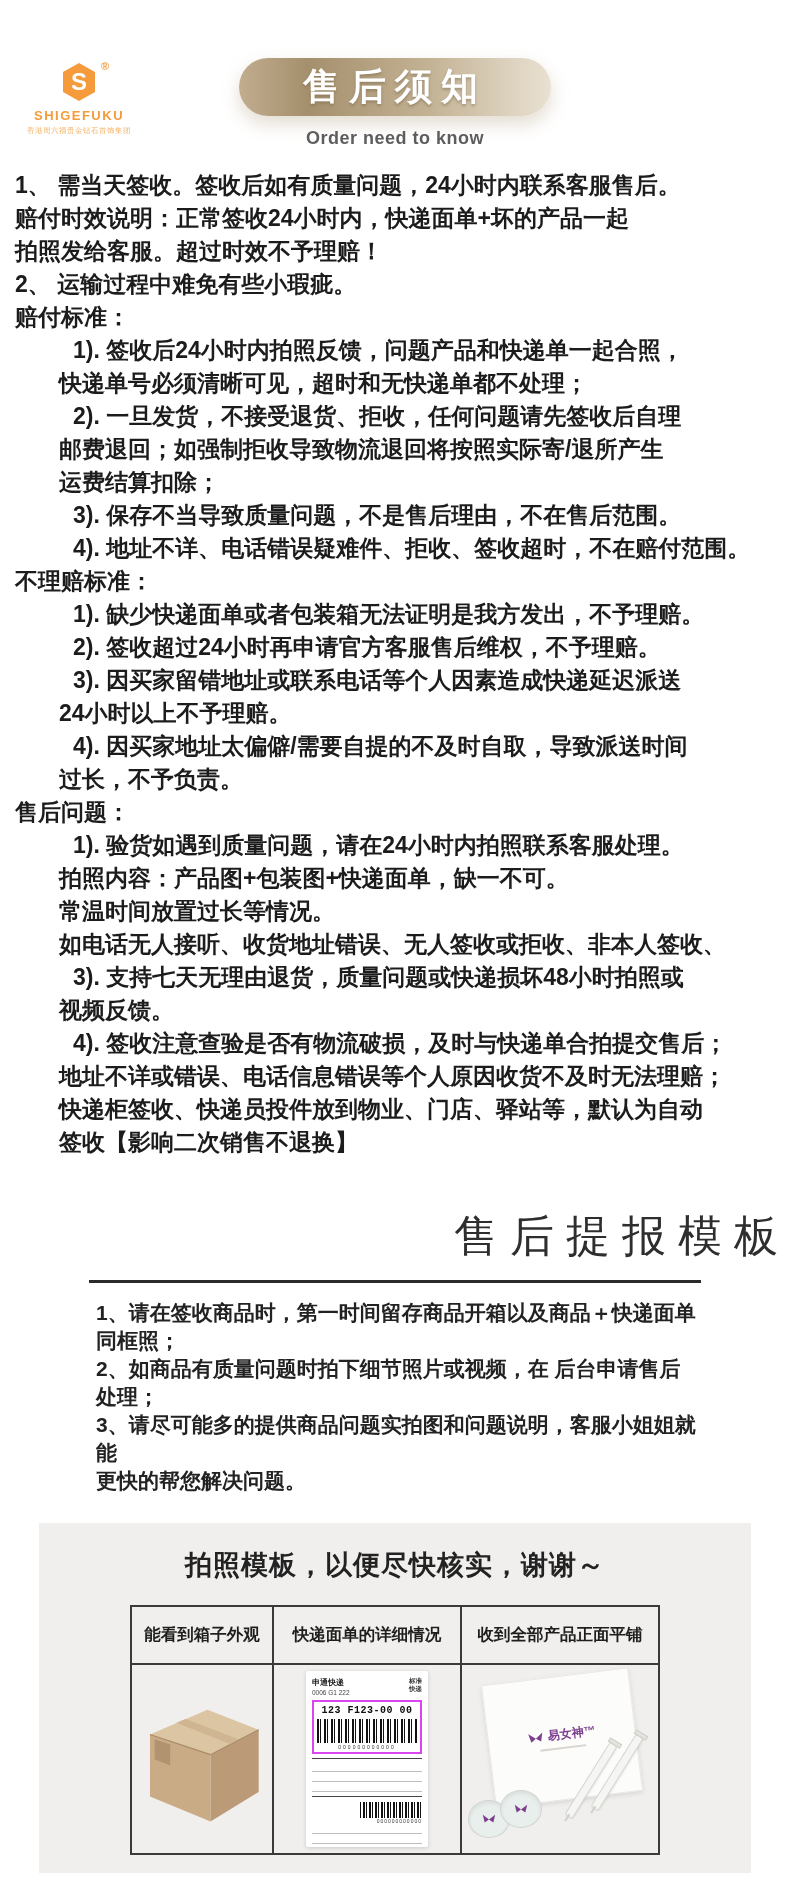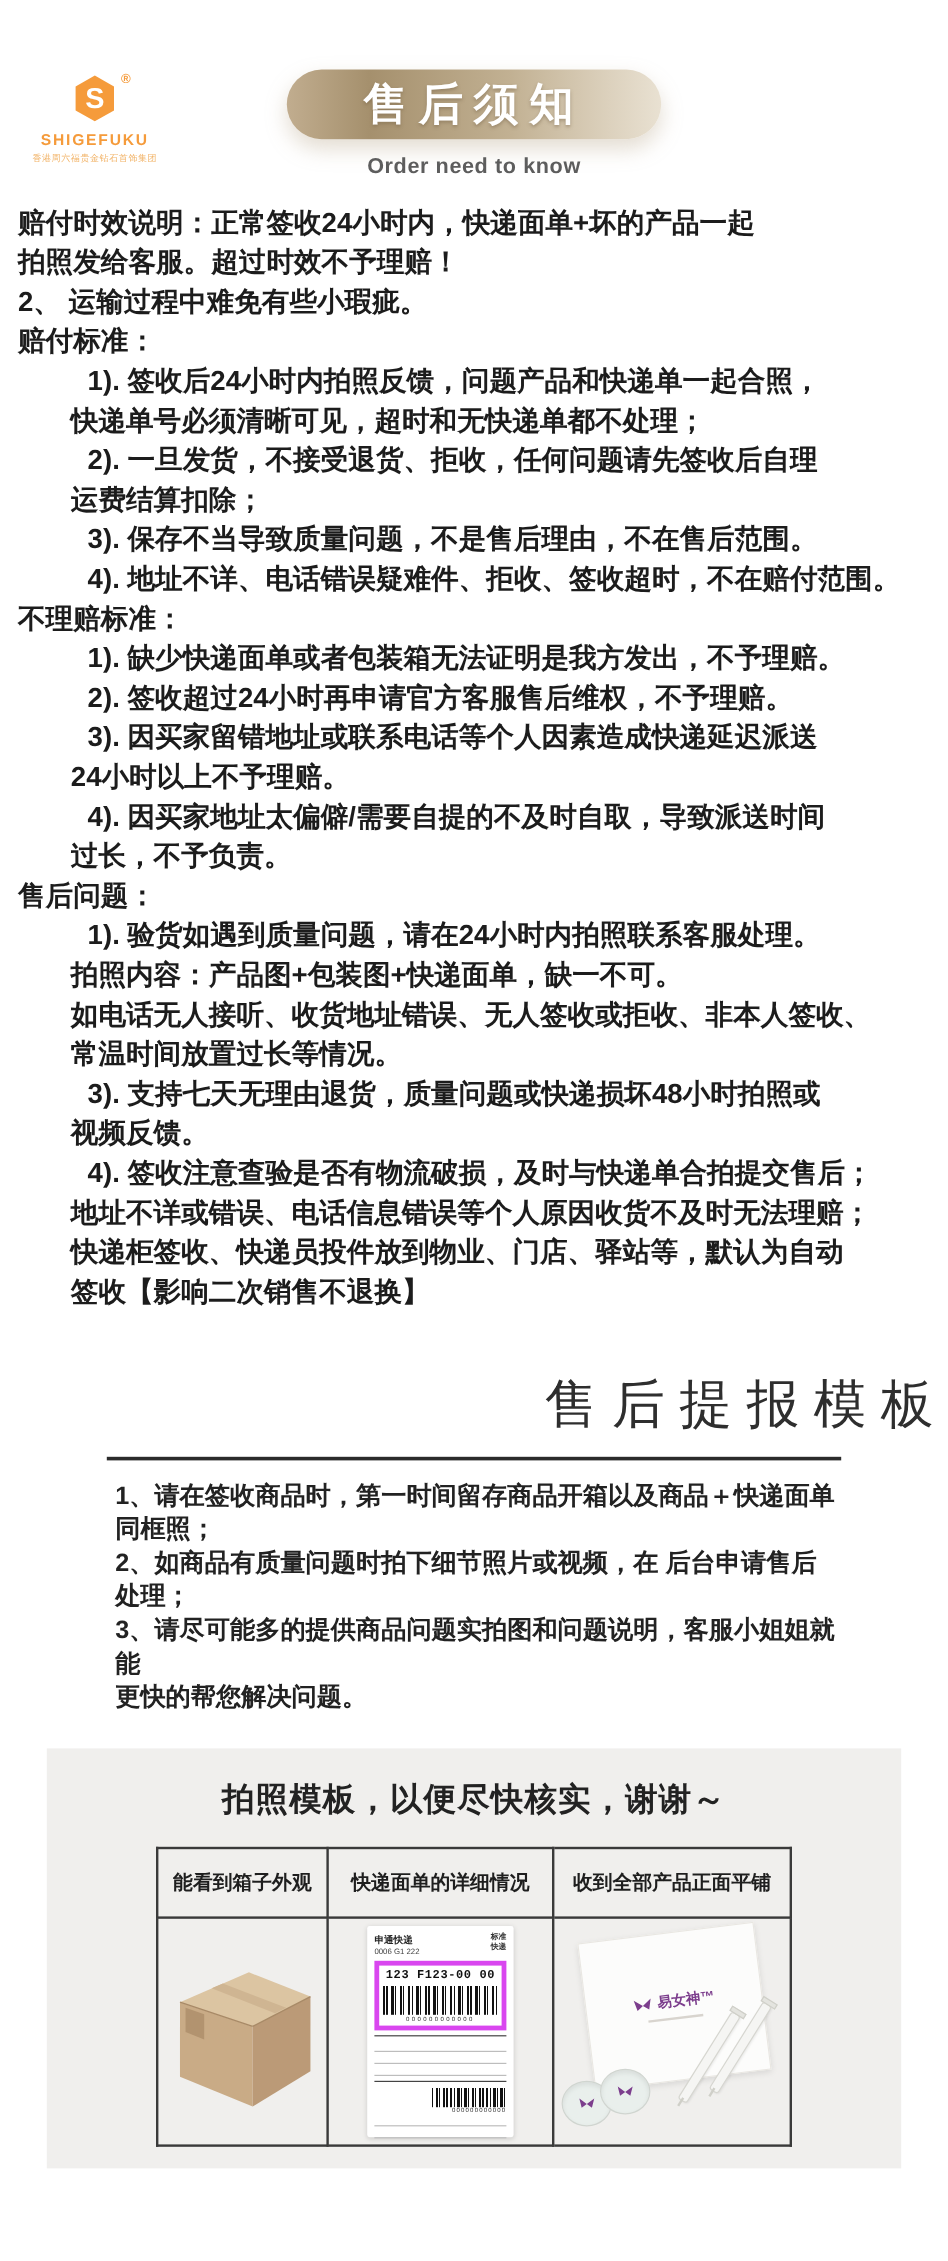--- a/index.html
+++ b/index.html
@@ -61,21 +61,21 @@
 
   
   .ship-label{
     width:122px;height:176px;margin:6px auto;background:#ffffff;border-radius:2px;
     box-shadow:0 1px 4px rgba(0,0,0,.15);padding:6px 6px 4px;box-sizing:border-box;text-align:left;
   }
   .lbl-head{display:flex;justify-content:space-between;align-items:flex-start;}
   .lbl-courier{font-size:8px;font-weight:bold;color:#222;}
   .lbl-codetop{font-size:6.5px;color:#444;margin-top:1px;}
   .lbl-tags{font-size:6.5px;font-weight:bold;color:#333;text-align:right;line-height:8px;}
-  .lbl-box{border:4px solid #d946ef;margin-top:4px;padding:3px 3px 2px;}
+  .lbl-box{border:2px solid #d946ef;margin-top:4px;padding:3px 3px 2px;}
   .lbl-code{font-family:"Liberation Mono","DejaVu Sans Mono",monospace;font-size:10px;font-weight:bold;color:#111;text-align:center;letter-spacing:.5px;}
   .bc1{height:24px;margin-top:3px;background:repeating-linear-gradient(90deg,#111 0 2px,#fff 2px 3px,#111 3px 4px,#fff 4px 7px);}
   .bc-digits{font-size:5px;color:#333;text-align:center;letter-spacing:2px;margin-top:1px;}
   .lbl-row{border-bottom:1px solid #bdbdbd;height:9px;}
   .lbl-sec{border-top:1px solid #444;margin-top:4px;padding-top:3px;}
   .bc2{height:16px;width:62px;margin:2px 0 0 auto;background:repeating-linear-gradient(90deg,#111 0 1px,#fff 1px 3px,#111 3px 5px,#fff 5px 6px);}
   .bc2-digits{font-size:5px;color:#333;text-align:right;letter-spacing:1px;}
 
   
   .flatlay{position:relative;width:100%;height:186px;overflow:hidden;}
@@ -115,42 +115,44 @@
     <div class="logo-name">SHIGEFUKU</div>
     <div class="logo-sub">香港周六福贵金钻石首饰集团</div>
   </div>
 
   <div class="banner">
     <span class="banner-title">售后须知</span>
   </div>
   <div class="banner-sub">Order need to know</div>
 
   <div class="notice">
+    <div class="bline l0">1、 需当天签收。签收后如有质量问题，24小时内联系客服售后。</div>
     <div class="bline l0">赔付时效说明：正常签收24小时内，快递面单+坏的产品一起</div>
     <div class="bline l0">拍照发给客服。超过时效不予理赔！</div>
     <div class="bline l0">2、 运输过程中难免有些小瑕疵。</div>
     <div class="bline l0">赔付标准：</div>
     <div class="bline sub1">1). 签收后24小时内拍照反馈，问题产品和快递单一起合照，</div>
     <div class="bline cont">快递单号必须清晰可见，超时和无快递单都不处理；</div>
     <div class="bline sub1">2). 一旦发货，不接受退货、拒收，任何问题请先签收后自理</div>
+    <div class="bline cont">邮费退回；如强制拒收导致物流退回将按照实际寄/退所产生</div>
     <div class="bline cont">运费结算扣除；</div>
     <div class="bline sub1">3). 保存不当导致质量问题，不是售后理由，不在售后范围。</div>
     <div class="bline sub1">4). 地址不详、电话错误疑难件、拒收、签收超时，不在赔付范围。</div>
     <div class="bline l0">不理赔标准：</div>
     <div class="bline sub1">1). 缺少快递面单或者包装箱无法证明是我方发出，不予理赔。</div>
     <div class="bline sub1">2). 签收超过24小时再申请官方客服售后维权，不予理赔。</div>
     <div class="bline sub1">3). 因买家留错地址或联系电话等个人因素造成快递延迟派送</div>
     <div class="bline cont">24小时以上不予理赔。</div>
     <div class="bline sub1">4). 因买家地址太偏僻/需要自提的不及时自取，导致派送时间</div>
     <div class="bline cont">过长，不予负责。</div>
     <div class="bline l0">售后问题：</div>
     <div class="bline sub1">1). 验货如遇到质量问题，请在24小时内拍照联系客服处理。</div>
     <div class="bline cont">拍照内容：产品图+包装图+快递面单，缺一不可。</div>
+    <div class="bline cont">常温时间放置过长等情况。</div>
     <div class="bline cont">如电话无人接听、收货地址错误、无人签收或拒收、非本人签收、</div>
-    <div class="bline cont">常温时间放置过长等情况。</div>
     <div class="bline sub1">3). 支持七天无理由退货，质量问题或快递损坏48小时拍照或</div>
     <div class="bline cont">视频反馈。</div>
     <div class="bline sub1">4). 签收注意查验是否有物流破损，及时与快递单合拍提交售后；</div>
     <div class="bline cont">地址不详或错误、电话信息错误等个人原因收货不及时无法理赔；</div>
     <div class="bline cont">快递柜签收、快递员投件放到物业、门店、驿站等，默认为自动</div>
     <div class="bline cont">签收【影响二次销售不退换】</div>
   </div>
 
   <div class="tpl-title">售后提报模板</div>
   <hr class="tpl-rule">

